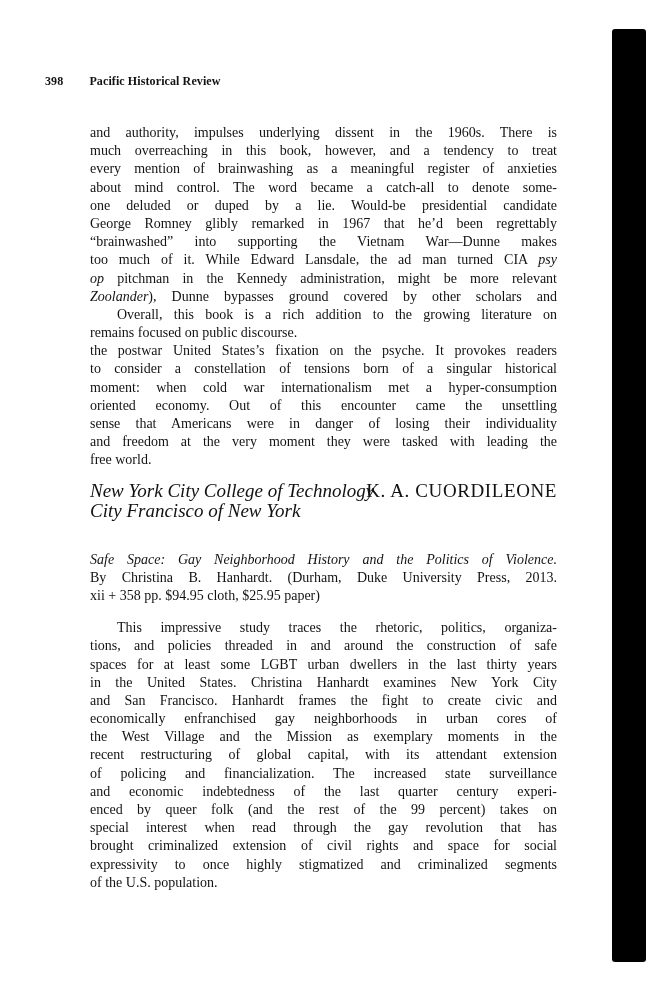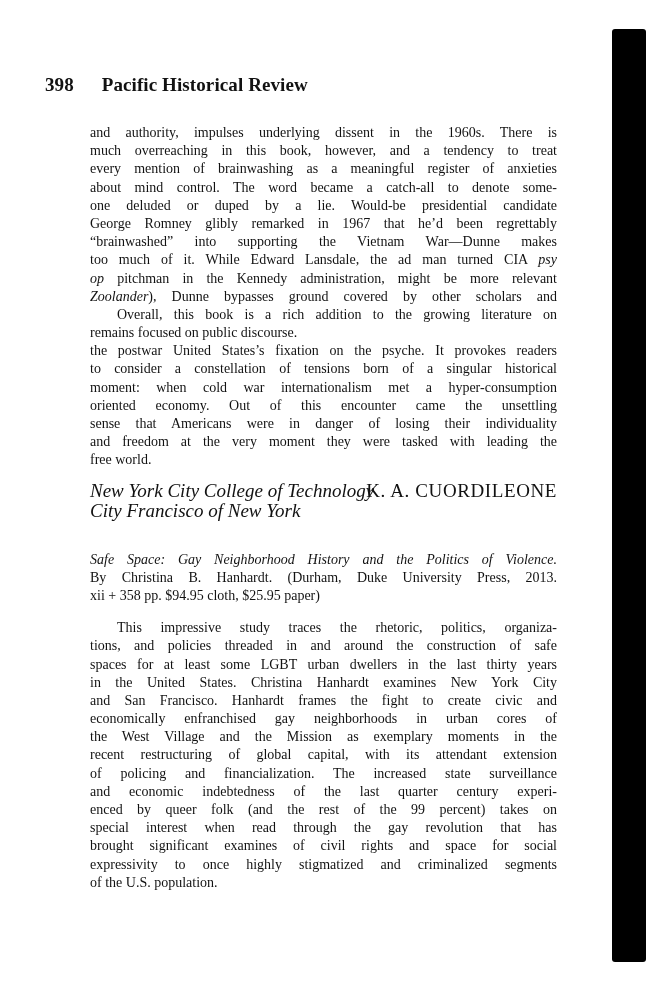--- a/index.html
+++ b/index.html
@@ -19,21 +19,21 @@
     width: 34px;
     height: 933px;
     background: #000000;
     border-radius: 3px;
   }
   .page-header {
     position: absolute;
     top: 74px;
     left: 45px;
     width: 510px;
-    font-size: 19px;
+    font-size: 12px;
     font-weight: bold;
     letter-spacing: 0.1px;
   }
   .page-header .pagenum { display: inline-block; }
   .page-header .jtitle { display: inline-block; margin-left: 23px; }
   .content {
     position: absolute;
     left: 90px;
     top: 124px;
     width: 467px;
@@ -125,19 +125,19 @@
         <div class="line"><span>spaces for at least some LGBT urban dwellers in the last thirty years</span></div>
         <div class="line"><span>in the United States. Christina Hanhardt examines New York City</span></div>
         <div class="line"><span>and San Francisco. Hanhardt frames the fight to create civic and</span></div>
         <div class="line"><span>economically enfranchised gay neighborhoods in urban cores of</span></div>
         <div class="line"><span>the West Village and the Mission as exemplary moments in the</span></div>
         <div class="line"><span>recent restructuring of global capital, with its attendant extension</span></div>
         <div class="line"><span>of policing and financialization. The increased state surveillance</span></div>
         <div class="line"><span>and economic indebtedness of the last quarter century experi-</span></div>
         <div class="line"><span>enced by queer folk (and the rest of the 99 percent) takes on</span></div>
         <div class="line"><span>special interest when read through the gay revolution that has</span></div>
-        <div class="line"><span>brought significant examines of civil rights and space for social</span></div>
+        <div class="line"><span>brought criminalized extension of civil rights and space for social</span></div>
         <div class="line"><span>expressivity to once highly stigmatized and criminalized segments</span></div>
         <div class="line end"><span>of the U.S. population.</span></div>
       </div>
 
   </div>
 </div>
 
 </body></html>

